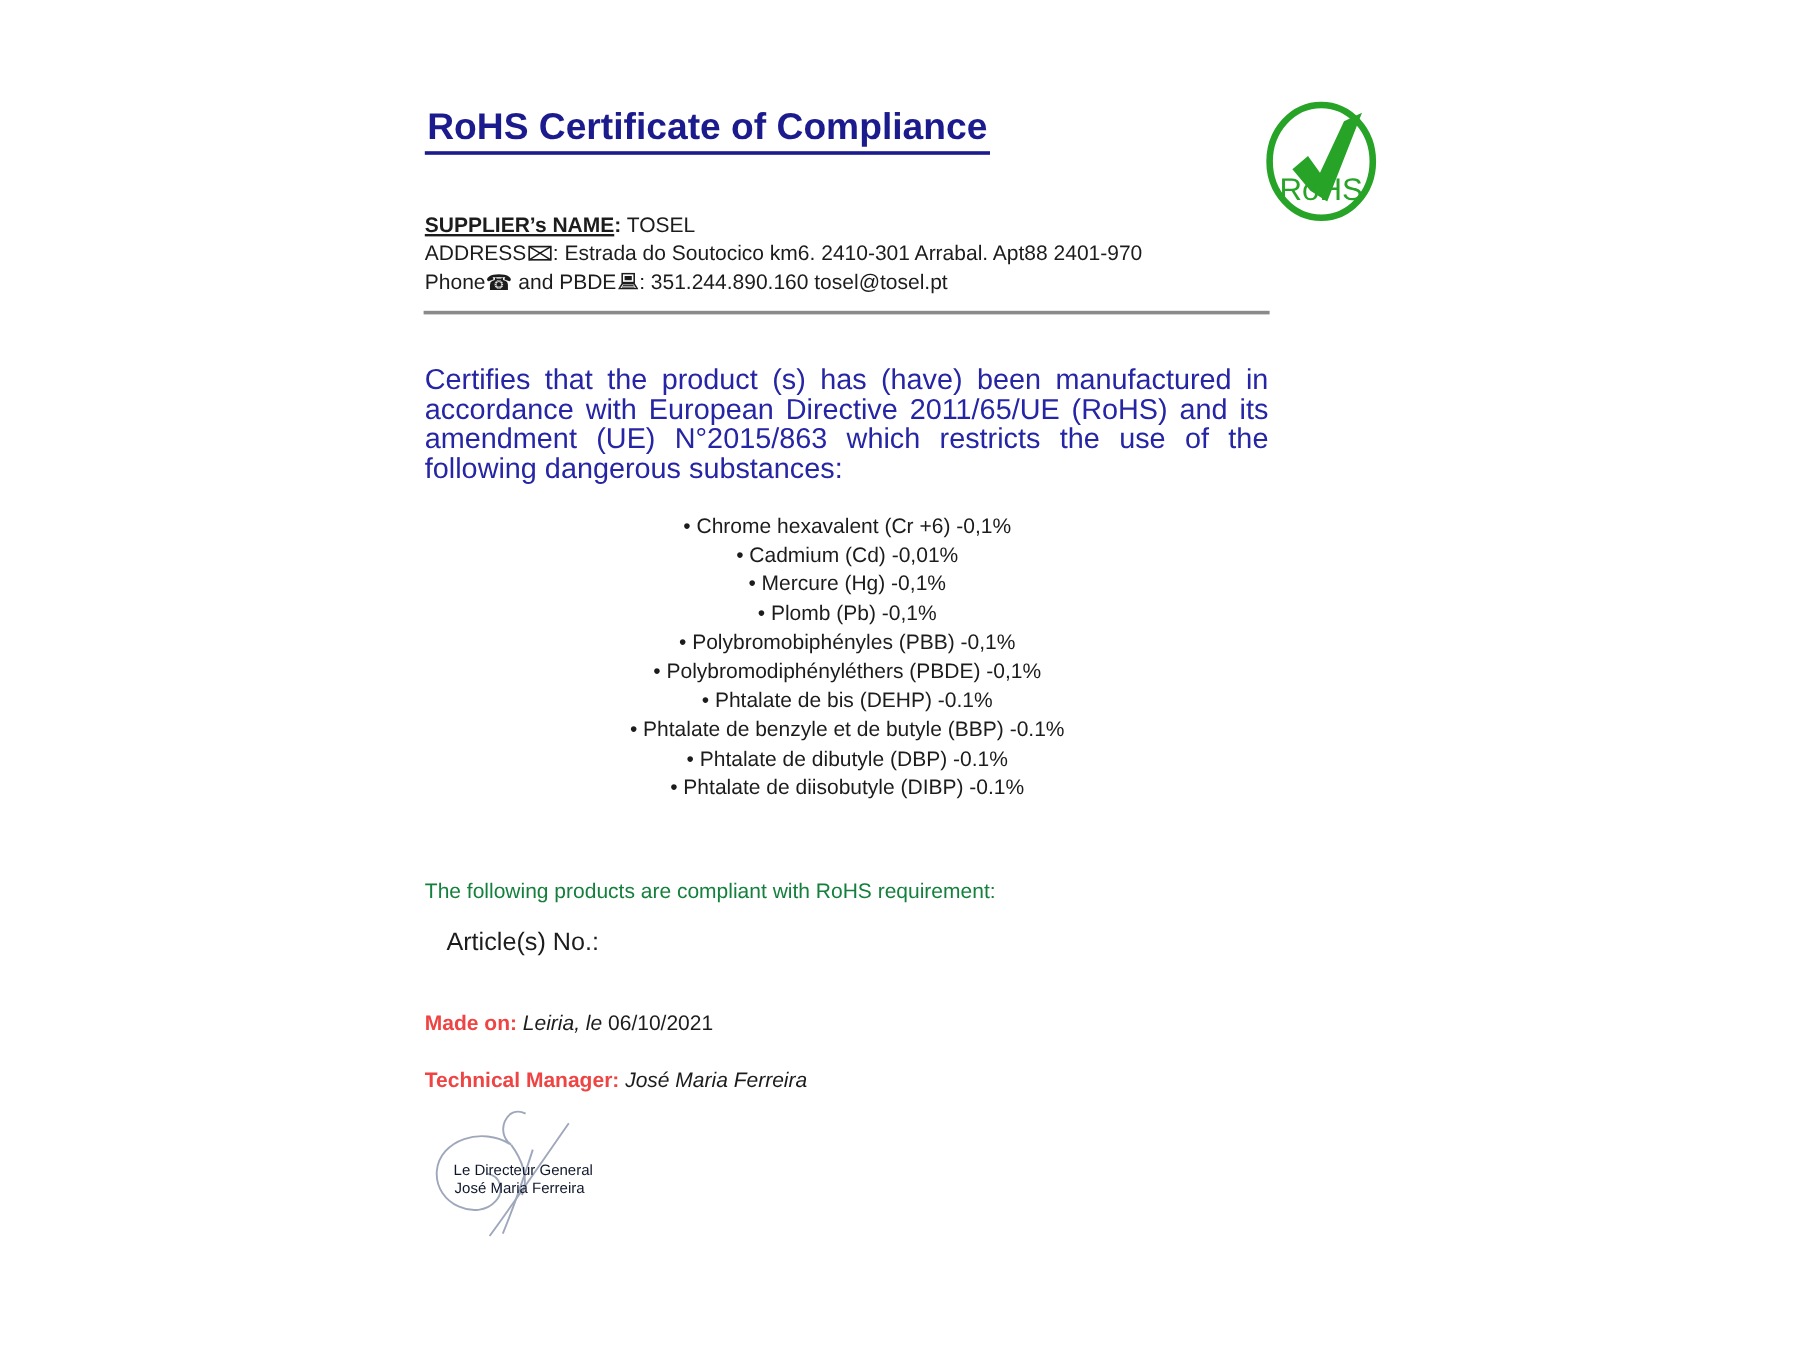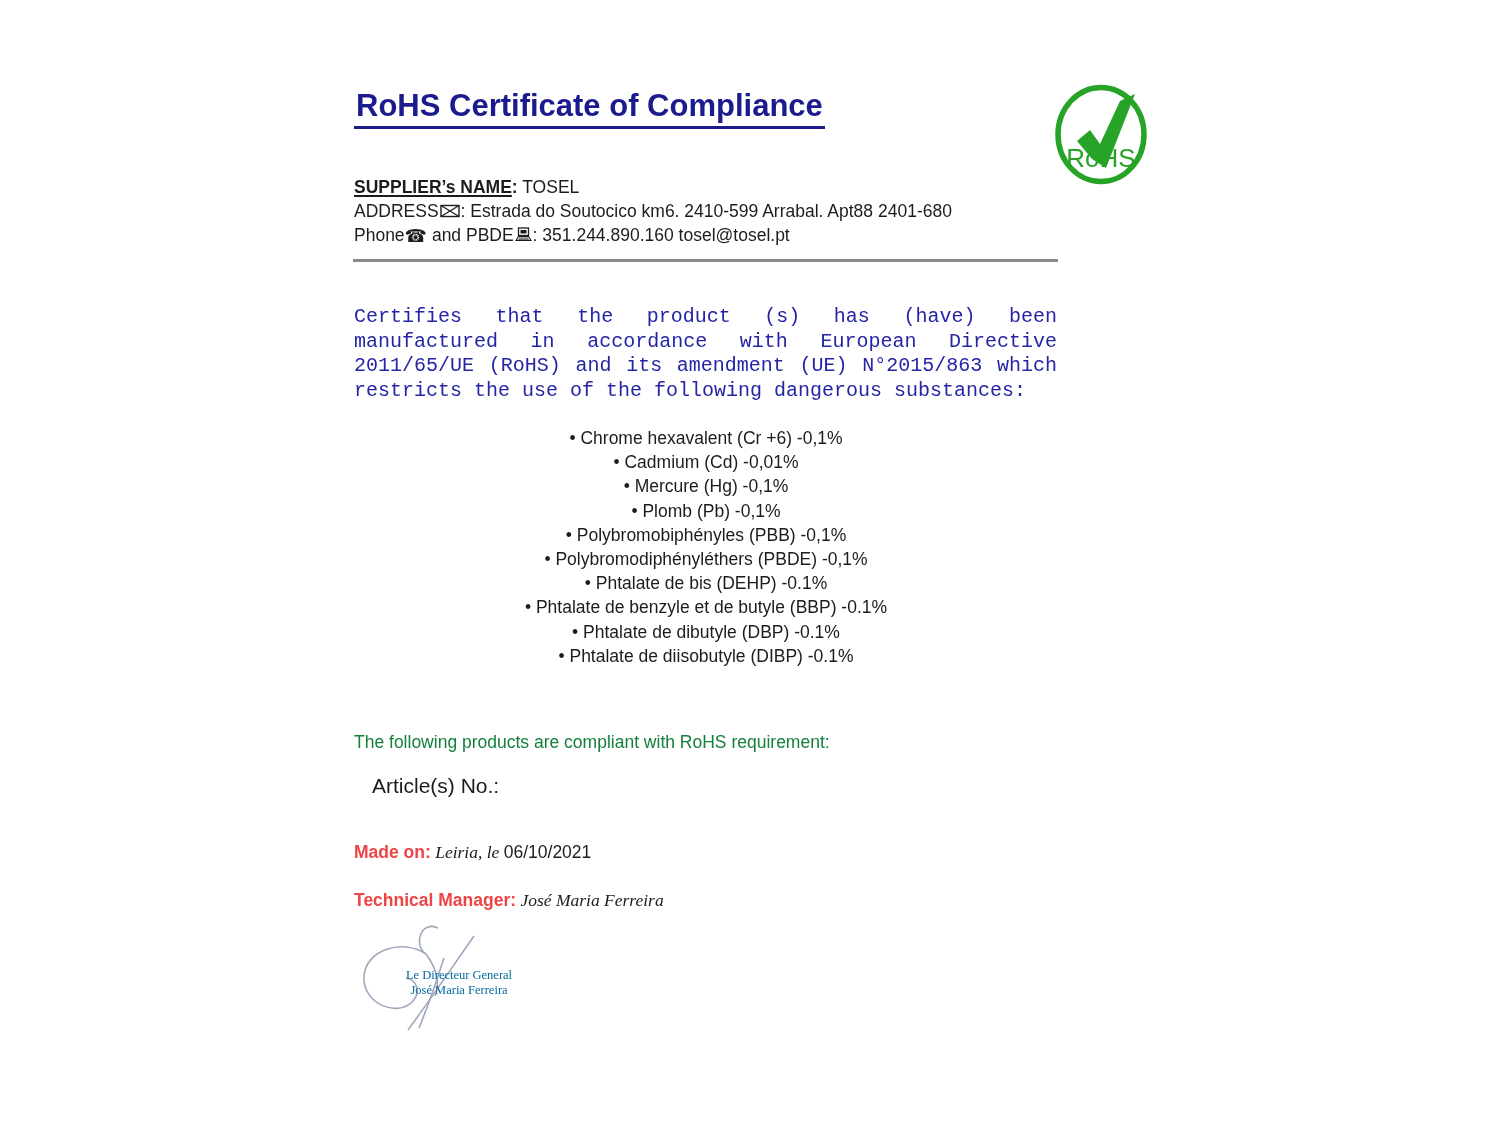--- a/index.html
+++ b/index.html
@@ -34,24 +34,23 @@
   .u { text-decoration: underline; text-decoration-thickness: 2px; text-underline-offset: 2px; }
   .icon-inline { display: inline-block; vertical-align: -1px; margin: 0 1px; }
   .phone-glyph { font-size: 18px; vertical-align: -1px; }
 
   
   .rule { left: 353px; top: 259px; width: 705px; height: 3px; background: #8a8a8a; }
 
   
   .certifies {
     left: 354px; top: 305px; width: 703px;
-    font-size: 20px; line-height: 24.6px;
+    font-size: 24px; line-height: 24.6px;
     color: #2525a5;
     text-align: justify;
-    font-family: Liberation Mono, monospace;
   }
 
   
   .substances { left: 354px; top: 426px; width: 704px; margin: 0; padding: 0; }
   .substances li {
     list-style: none;
     font-size: 17.5px;
     line-height: 24.2px;
     color: #1c1c1c;
     text-align: center;
@@ -59,30 +58,30 @@
   .substances li::before { content: "• "; color: #1c1c1c; }
 
   
   .statement { left: 354px; top: 732px; font-size: 17.5px; color: #15803d; }
   .articles  { left: 372px; top: 774px; font-size: 21px; color: #1c1c1c; }
 
   
   .madeon  { left: 354px; top: 842px; font-size: 17.5px; }
   .manager { left: 354px; top: 890px; font-size: 17.5px; }
   .navy { color: #ef4444; }
-  .i { font-style: italic; font-family: Liberation Serif, serif; }
+  .i { font-style: italic; }
 
   
   .signature { left: 356px; top: 922px; width: 180px; height: 125px; }
   .sig-svg { position: absolute; left: 0; top: 0; }
   .sig-text {
-    position: absolute; left: 48px; top: 46px; width: 110px;
-    font-family: Liberation Serif, serif;
+    position: absolute; left: 22px; top: 46px; width: 110px;
+    font-family: Liberation Sans, sans-serif;
     font-size: 12.5px; line-height: 15px;
-    color: #0369a1; text-align: center; white-space: nowrap;
+    color: #0f172a; text-align: center; white-space: nowrap;
   }
 
   
   .logo { left: 1053px; top: 83px; }
 </style>
 </head>
 <body>
 
 <div class="page">
 
@@ -97,21 +96,21 @@
   </svg>
 
   <div class="abs supplier">
     <div class="line">
       <span class="b u">SUPPLIER’s NAME</span><span class="b">:</span><span> TOSEL</span>
     </div>
     <div class="line">
       <span>ADDRESS</span><svg class="icon-inline" width="20" height="14" viewBox="0 0 20 14">
           <rect x="1" y="1.5" width="18" height="11" fill="none" stroke="#1c1c1c" stroke-width="1.4"></rect>
           <path d="M1,1.5 L10,7 L19,1.5 M1,12.5 L10,7 M19,12.5 L10,7" fill="none" stroke="#1c1c1c" stroke-width="1.2"></path>
-        </svg><span>: Estrada do Soutocico km6. 2410-599 Arrabal. Apt88 2401-680</span>
+        </svg><span>: Estrada do Soutocico km6. 2410-301 Arrabal. Apt88 2401-970</span>
     </div>
     <div class="line">
       <span>Phone</span><span class="phone-glyph">☎</span><span> and PBDE</span><svg class="icon-inline" width="17" height="15" viewBox="0 0 17 15">
           <rect x="3.5" y="1" width="10" height="7.5" fill="none" stroke="#1c1c1c" stroke-width="1.3"></rect>
           <rect x="5.5" y="3" width="6" height="3.5" fill="#1c1c1c"></rect>
           <path d="M1,13.5 L3.5,9.5 L13.5,9.5 L16,13.5 Z" fill="none" stroke="#1c1c1c" stroke-width="1.2"></path>
           <path d="M4,11 L13,11 M3.2,12.3 L13.8,12.3" stroke="#1c1c1c" stroke-width="0.8"></path>
         </svg><span>: 351.244.890.160 tosel@tosel.pt</span>
     </div>
   </div>

